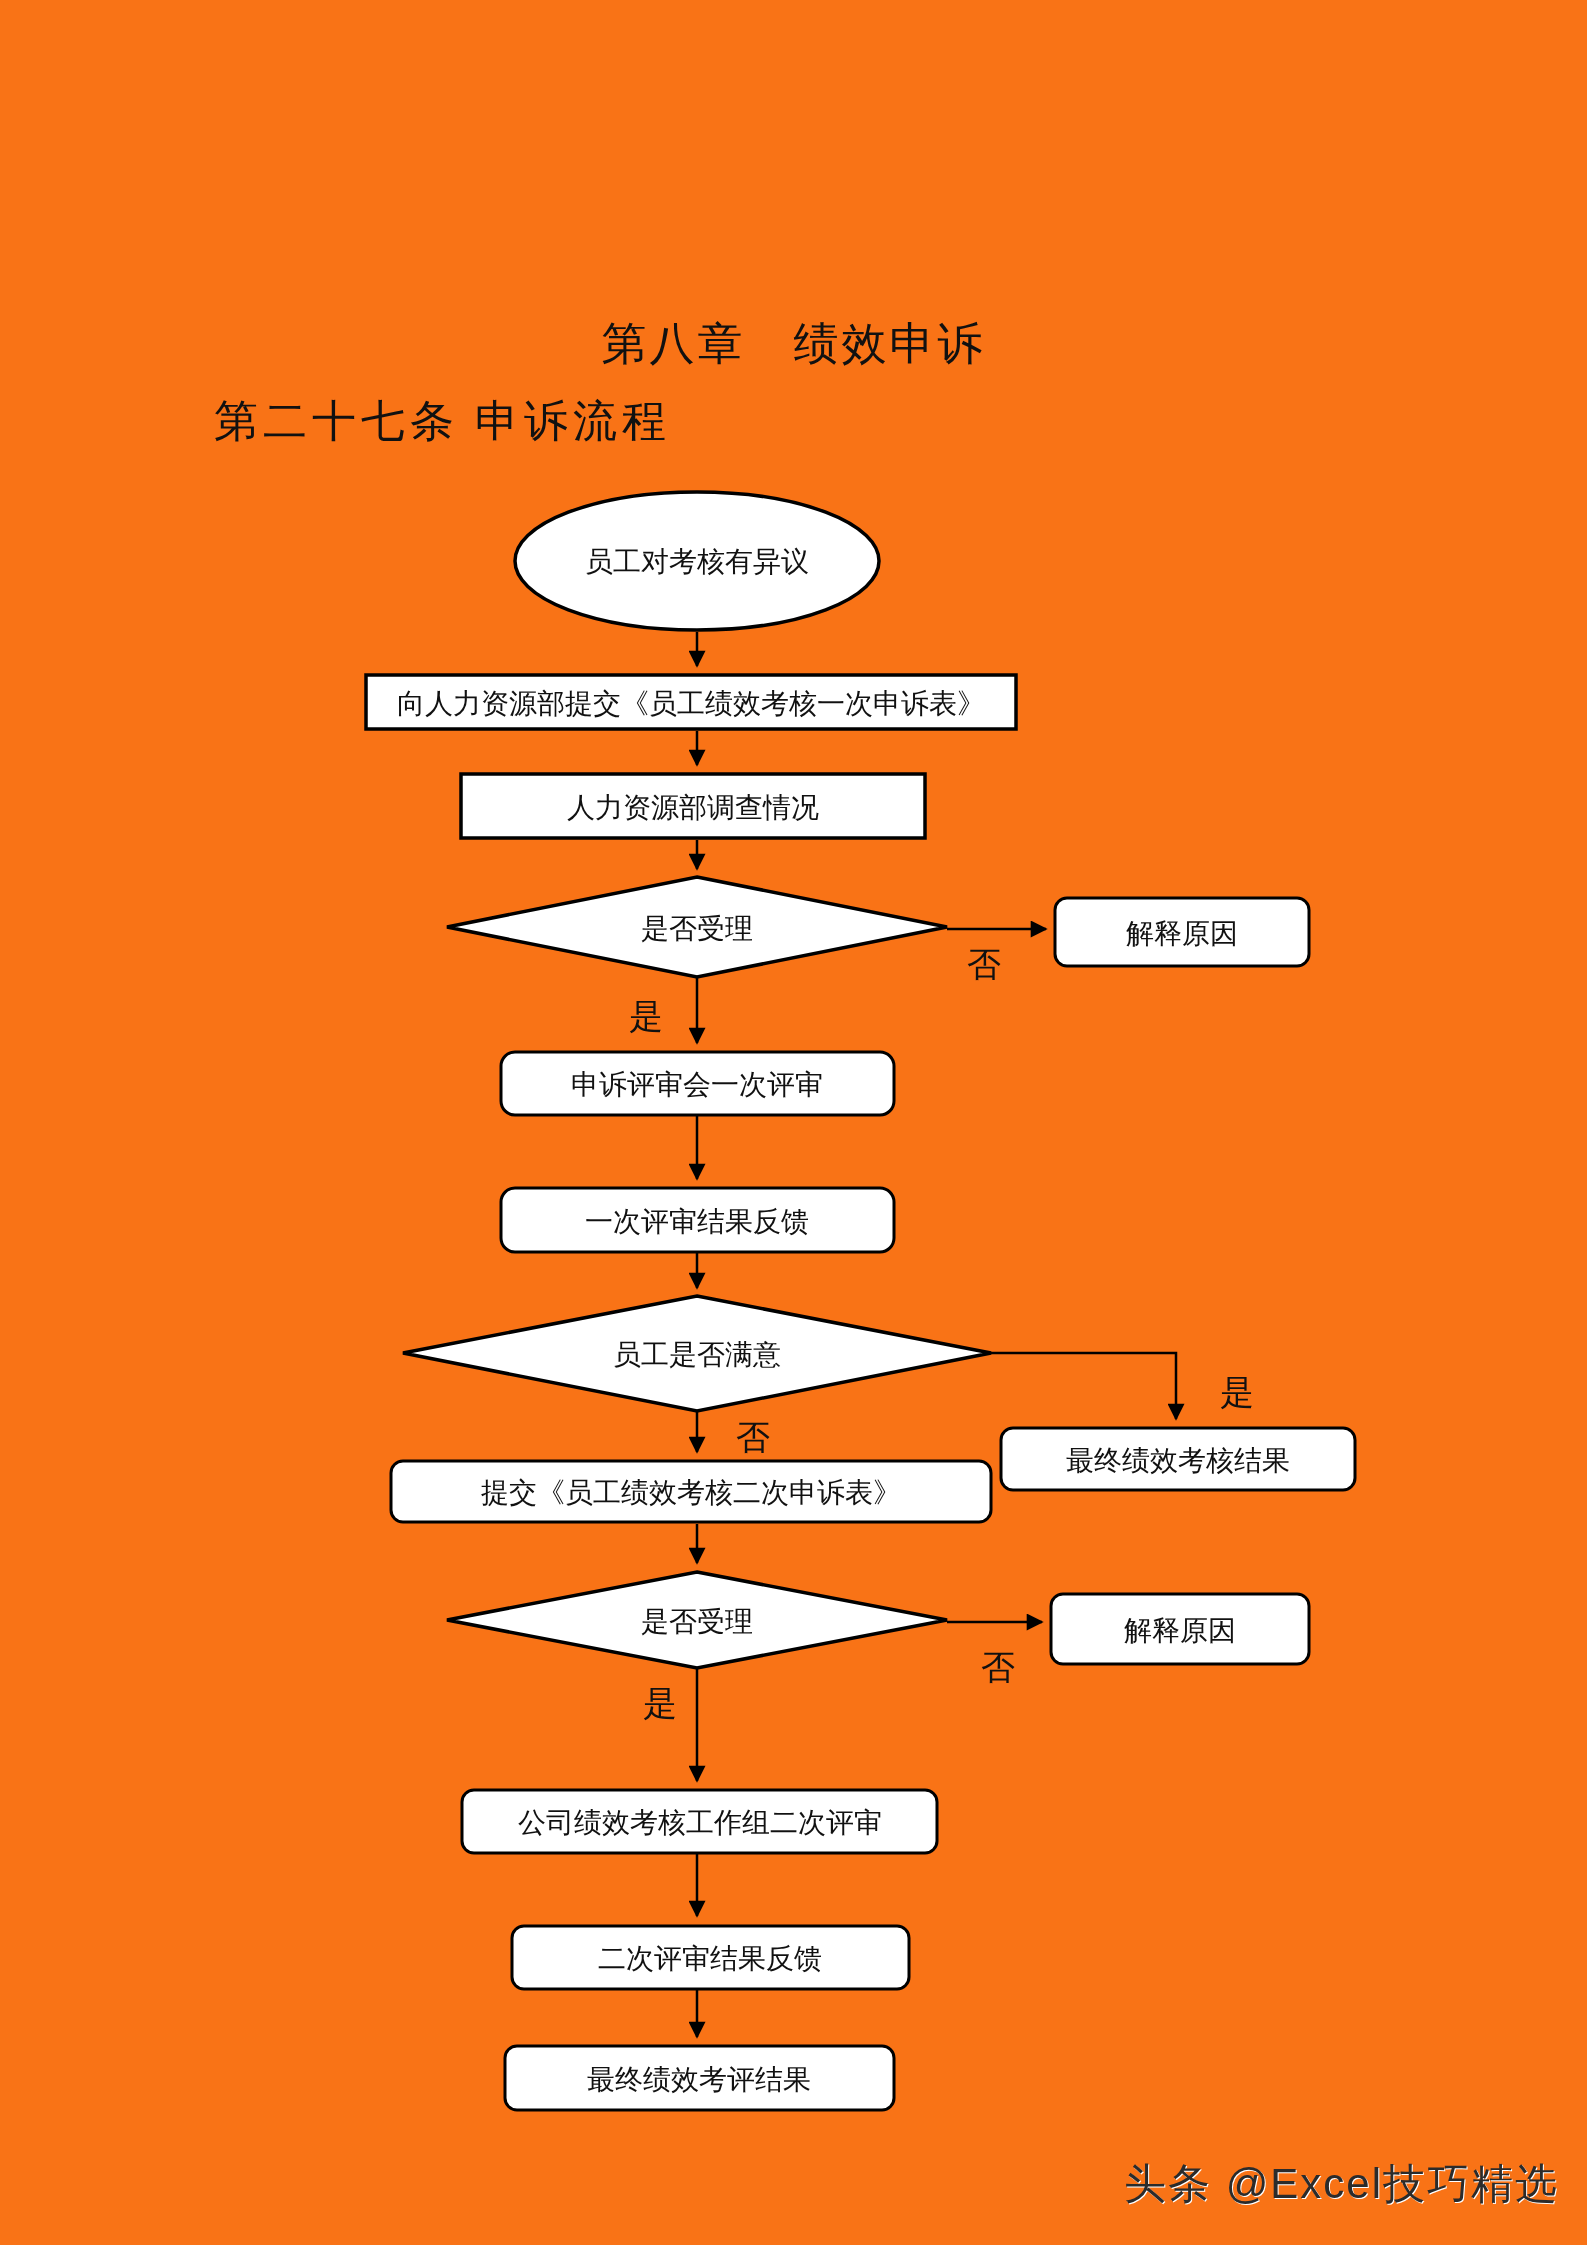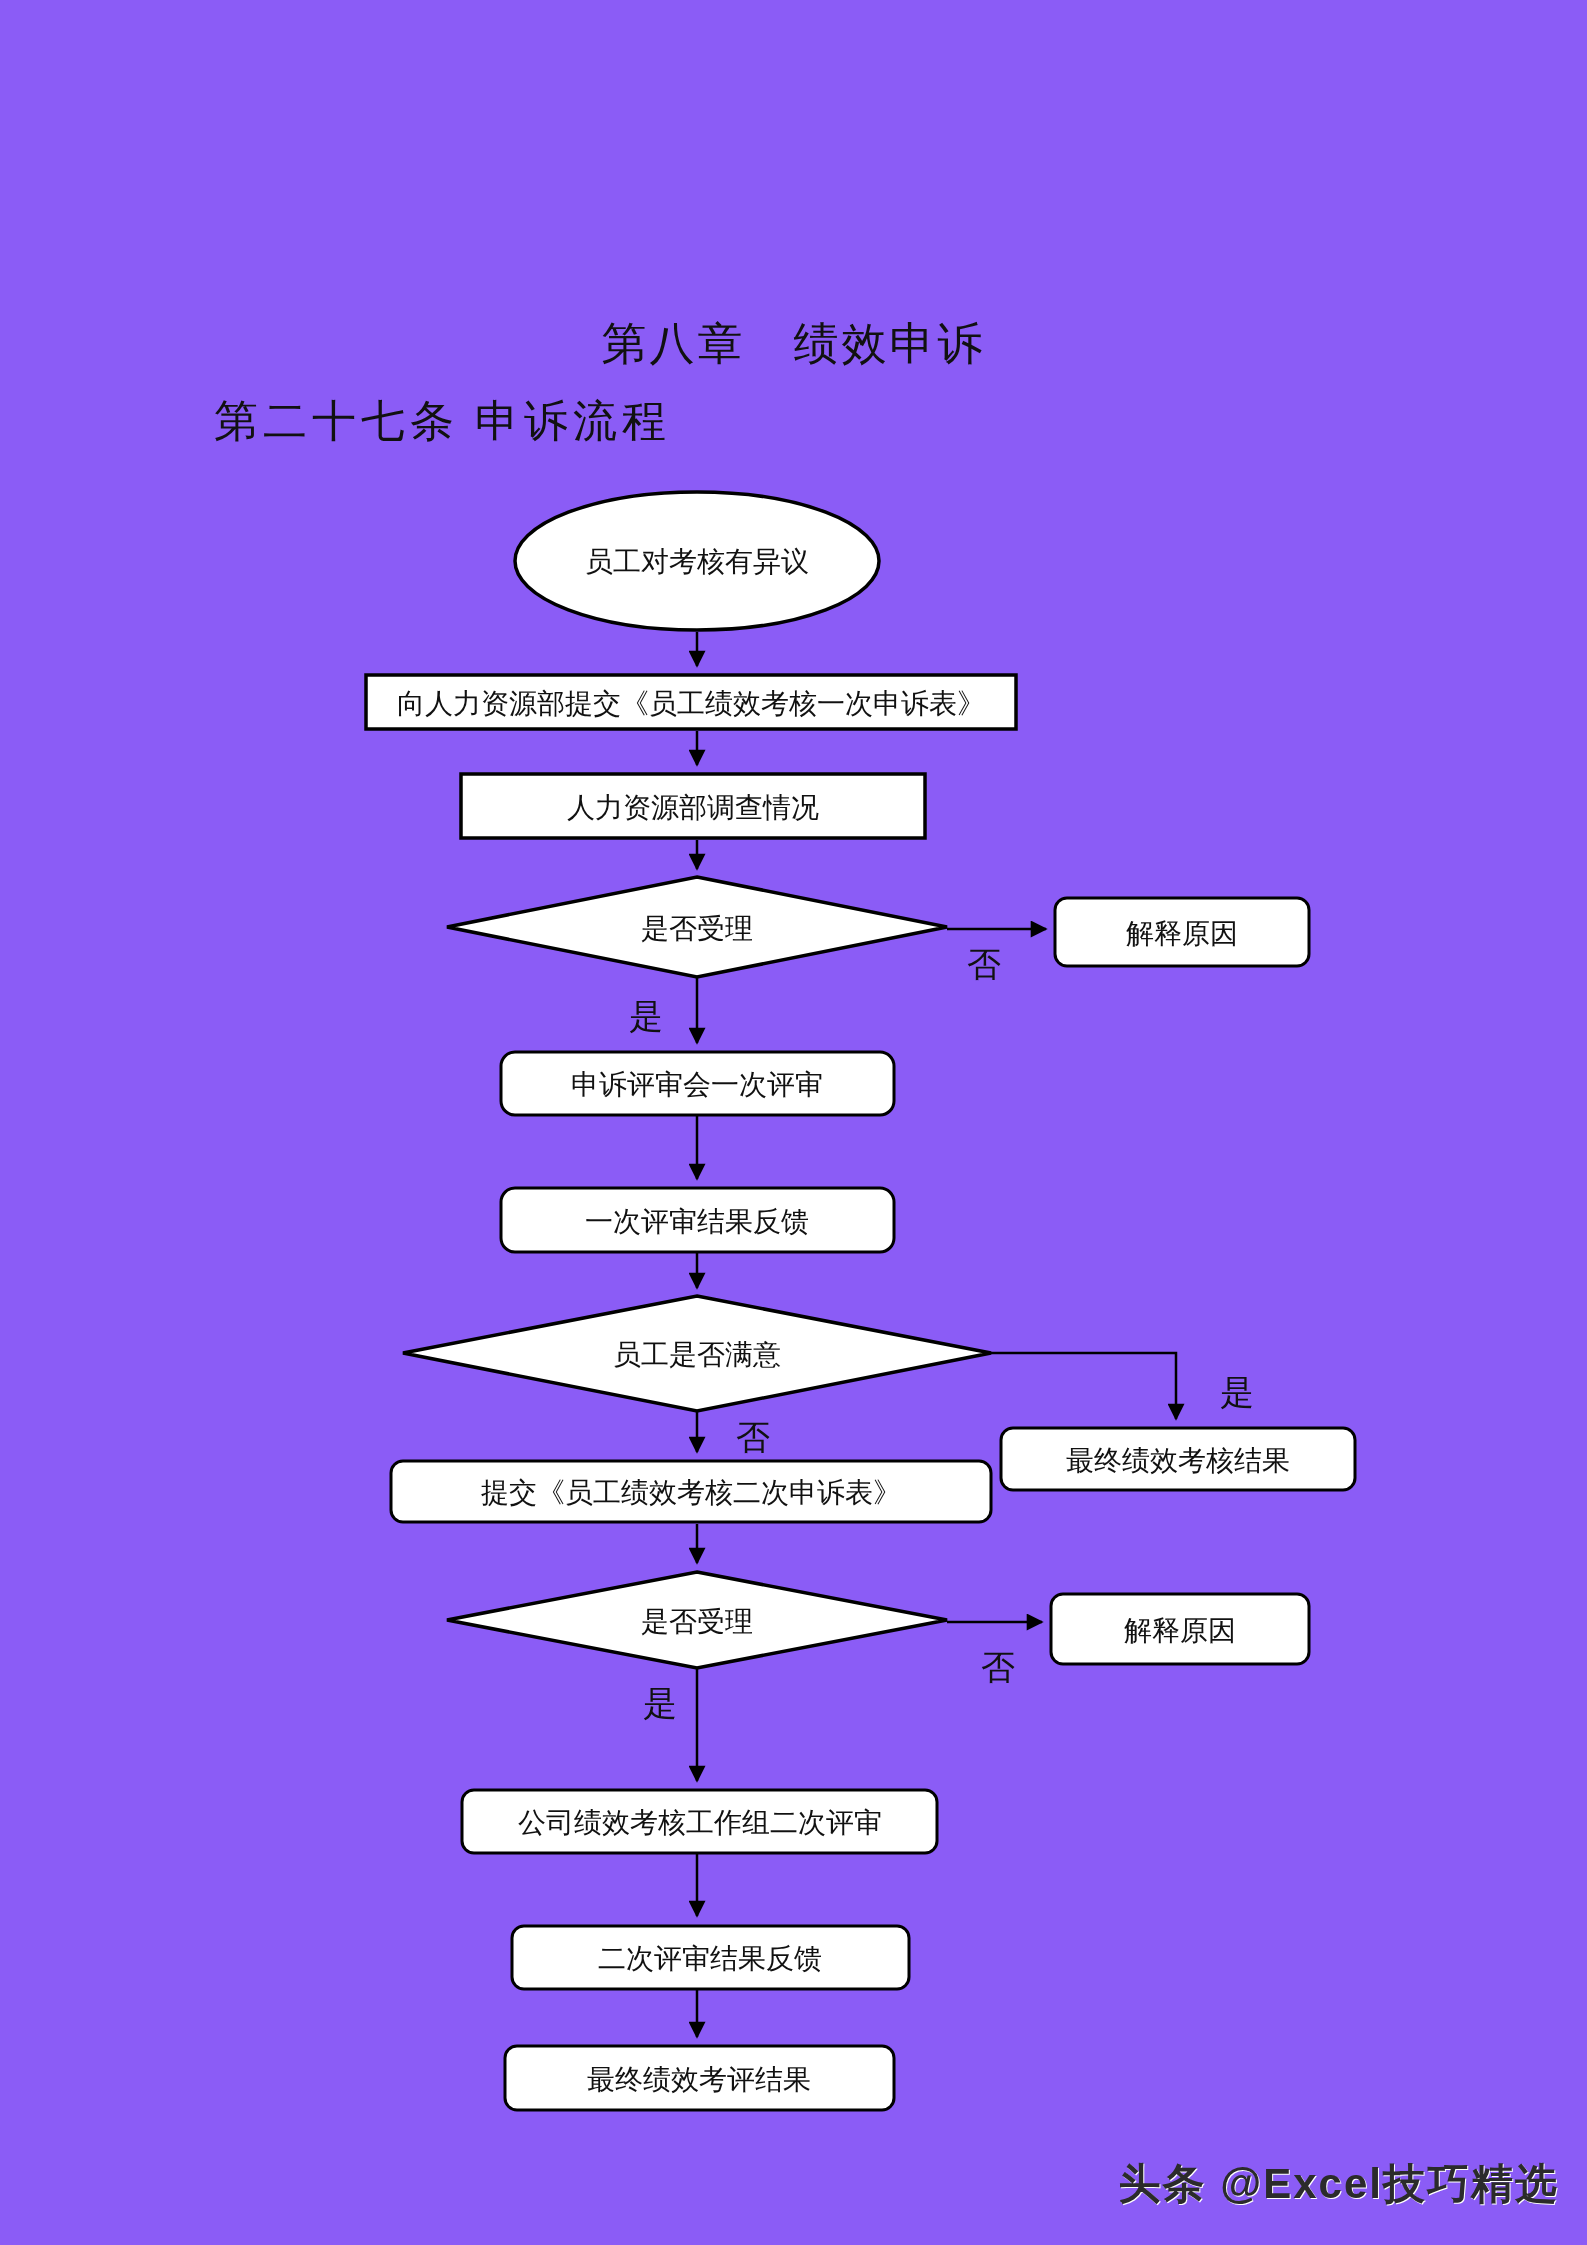--- a/index.html
+++ b/index.html
@@ -1,20 +1,20 @@
 <!DOCTYPE html>
 <html><head>
 <meta charset="utf-8">
 <style>
   html,body { margin:0; padding:0; background:#ffffff; }
   .page {
     position:relative;
     width:1587px;
     height:2245px;
-    background:#8b5cf6;
+    background:#f97316;
     overflow:hidden;
     font-family:"Liberation Serif", serif;
     color:#111;
   }
   .chapter-title {
     position:absolute;
     top:314px; left:0;
     width:100%;
     text-align:center;
     font-size:45px;
@@ -32,21 +32,21 @@
   .rshape { fill:#ffffff; stroke:#000000; stroke-width:3; }
   .connector { fill:none; stroke:#000000; stroke-width:2.5; }
   text { font-family:"Liberation Serif", serif; fill:#111111; }
   .node-label { font-size:28px; }
   .edge-label { font-size:34px; }
   .watermark {
     position:absolute;
     top:2156px; right:28px;
     font-family:"Liberation Sans", sans-serif;
     font-size:42px;
-    font-weight:bold;
+    font-weight:normal;
     letter-spacing:2px;
     color:#2b2b2b;
     text-shadow:1px 1px 0 #ffffff;
   }
 </style>
 </head>
 <body>
 
 <div class="page">
 

